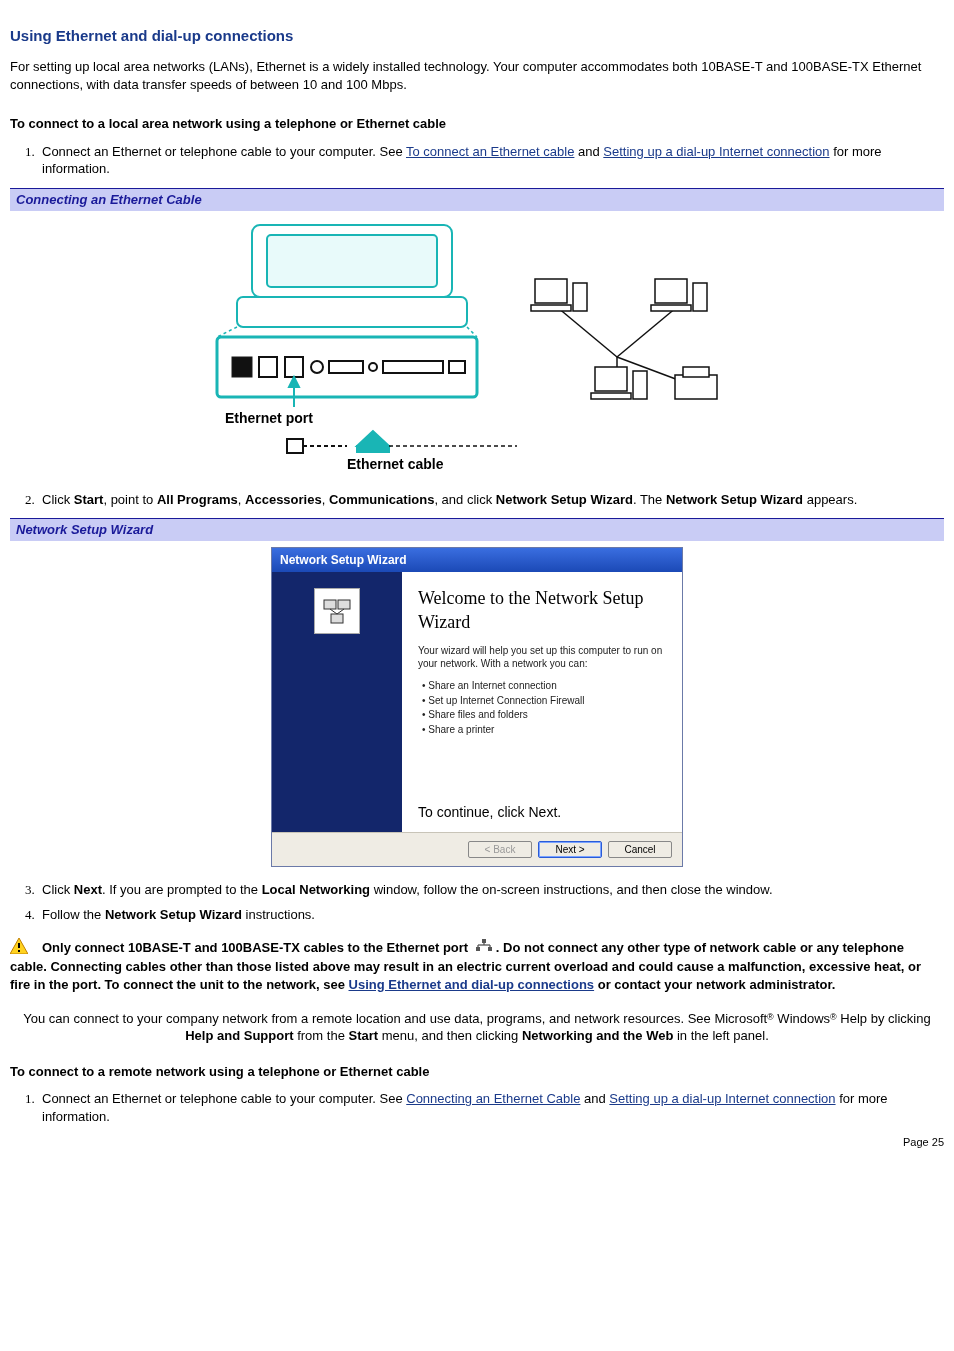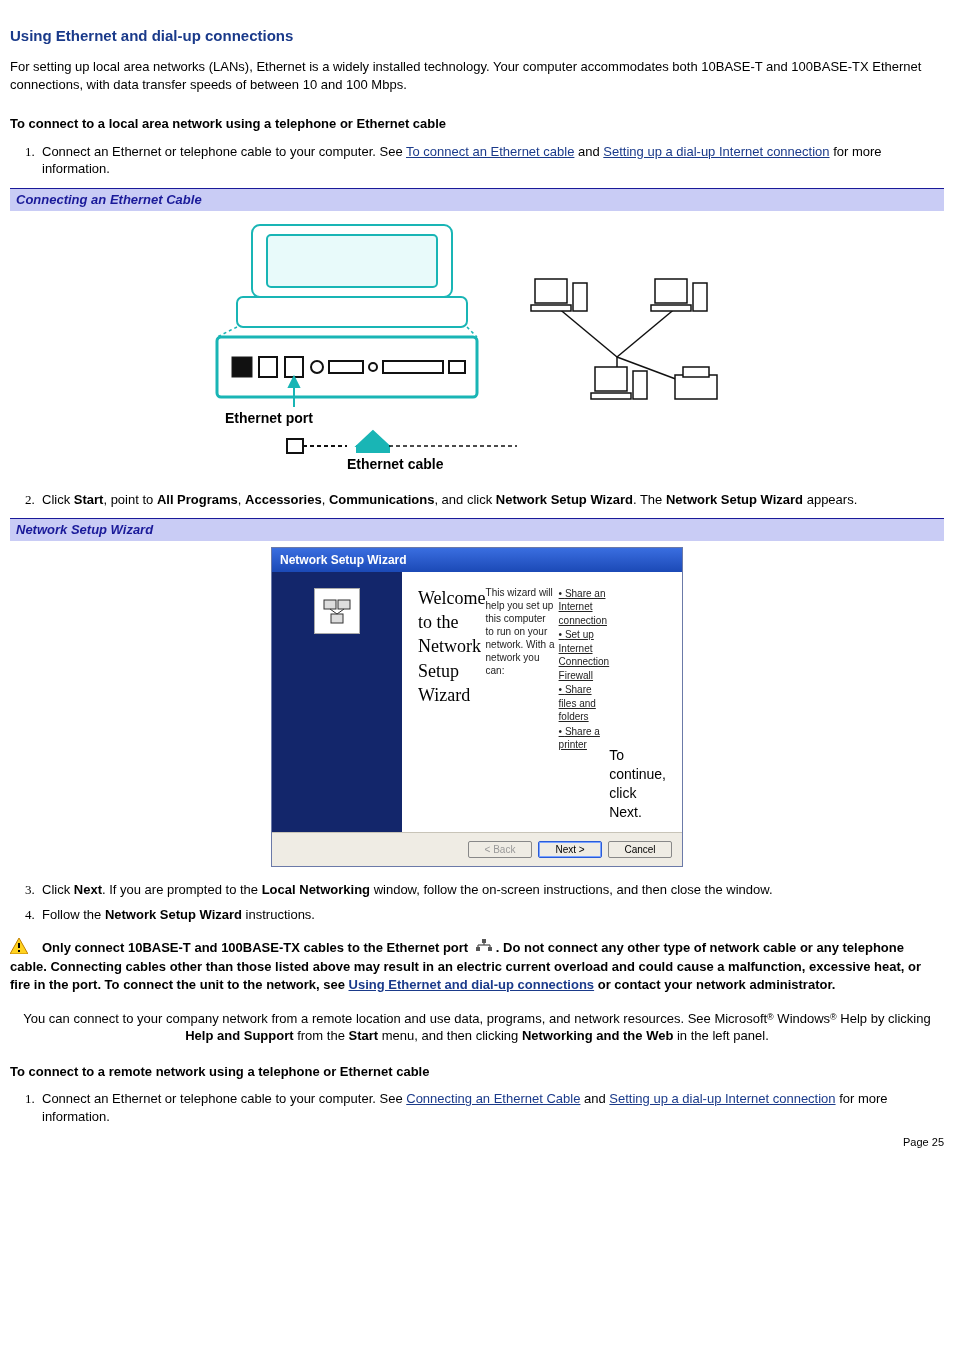--- a/index.html
+++ b/index.html
@@ -117,29 +117,29 @@
   .wiz-side-icon {
     width: 44px; height: 44px;
     border: 1px solid #aaa;
     background: #fff;
     display:flex; align-items:center; justify-content:center;
   }
   .wiz-main {
     flex: 1;
     padding: 14px 16px 10px 16px;
     display:flex;
-    flex-direction:row;
+    flex-direction:column;
   }
   .wiz-heading {
     font-family: "Times New Roman", serif;
     font-size: 18px;
     margin-bottom: 10px;
   }
   .wiz-text { font-size: 10px; color:#222; margin-bottom:8px; line-height:1.3; }
-  .wiz-list { font-size:10px; color:#222; margin:0 0 0 4px; padding:0; list-style:none;text-decoration:underline; }
+  .wiz-list { font-size:10px; color:#222; margin:0 0 0 4px; padding:0; list-style:none; }
   .wiz-list li::before { content:"• "; }
   .wiz-list li { margin:1px 0; }
   .wiz-continue { margin-top:auto; font-size:14px; }
   .wiz-buttons {
     background:#efece4;
     border-top:1px solid #c8c4b8;
     padding:8px 10px;
     display:flex;
     justify-content:flex-end;
     gap:6px;
@@ -272,21 +272,21 @@
                 <rect x="18" y="6" width="12" height="9"></rect>
               <rect x="11" y="20" width="12" height="9"></rect>
               <line x1="10" y1="15" x2="17" y2="20"></line>
                 <line x1="24" y1="15" x2="17" y2="20"></line>
             </g>
           </svg>
         </div>
       </div>
       <div class="wiz-main">
         <div class="wiz-heading">Welcome to the Network Setup Wizard</div>
-        <div class="wiz-text">This wizard will help you set up this computer to run on your network. With a network you can:</div>
+        <div class="wiz-text">Your wizard will help you set up this computer to run on your network. With a network you can:</div>
         <ul class="wiz-list">
           <li>Share an Internet connection</li>
           <li>Set up Internet Connection Firewall</li>
           <li>Share files and folders</li>
           <li>Share a printer</li>
         </ul>
         <div class="wiz-continue">To continue, click Next.</div>
       </div>
     </div>
     <div class="wiz-buttons">

